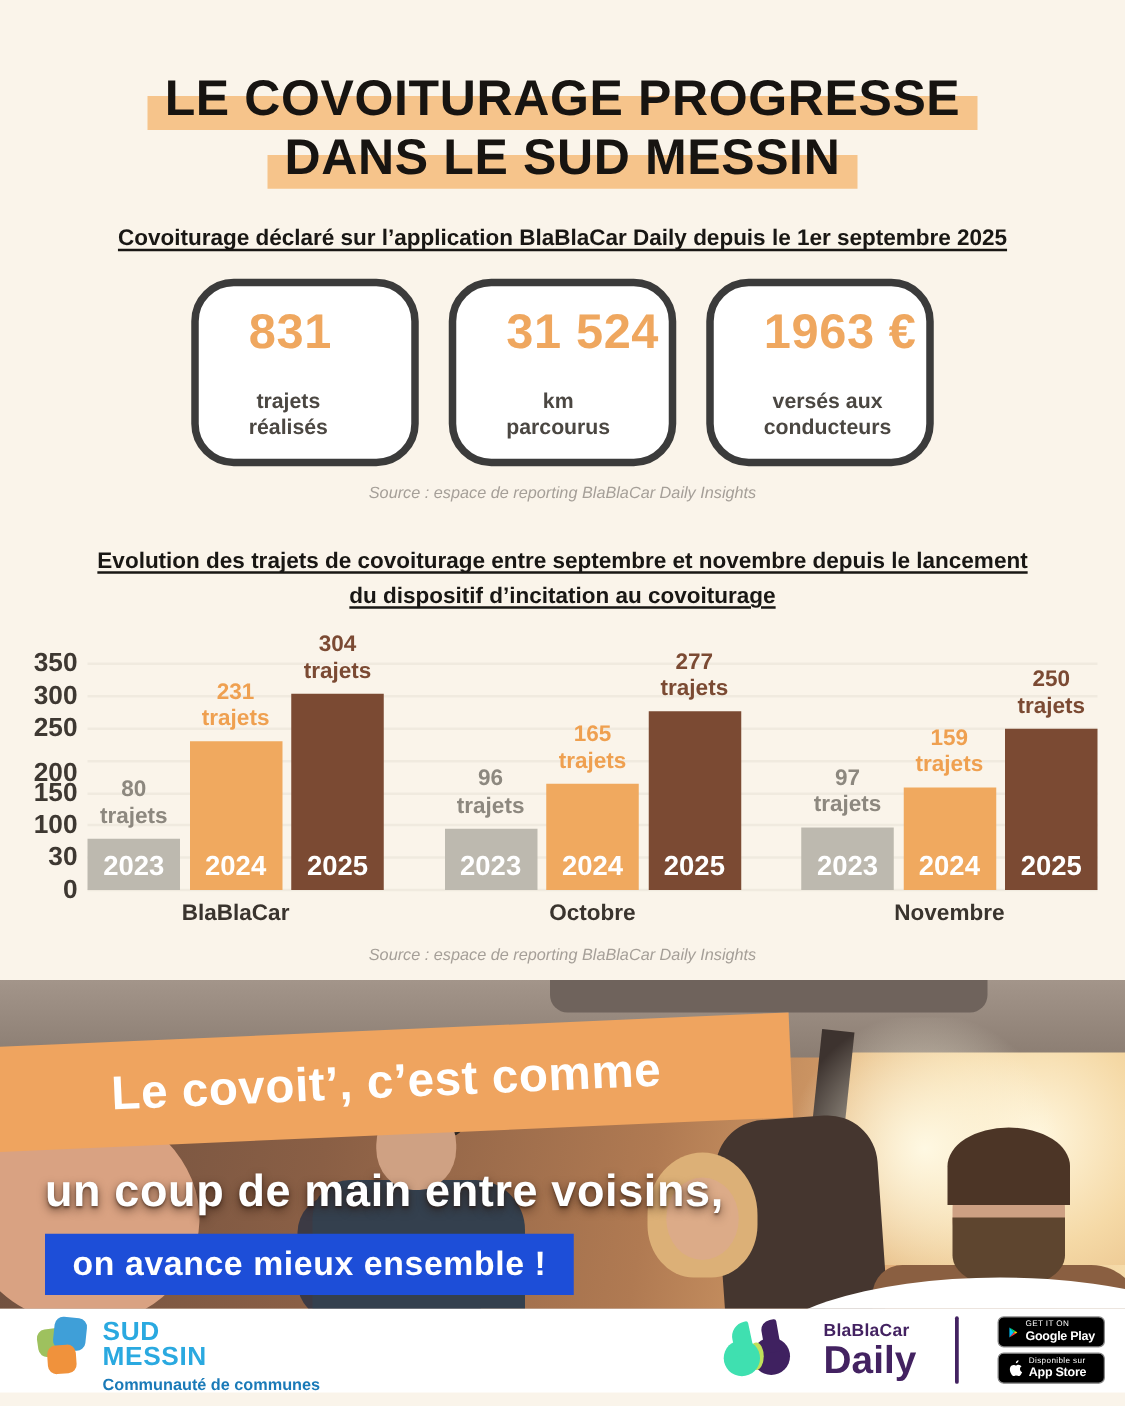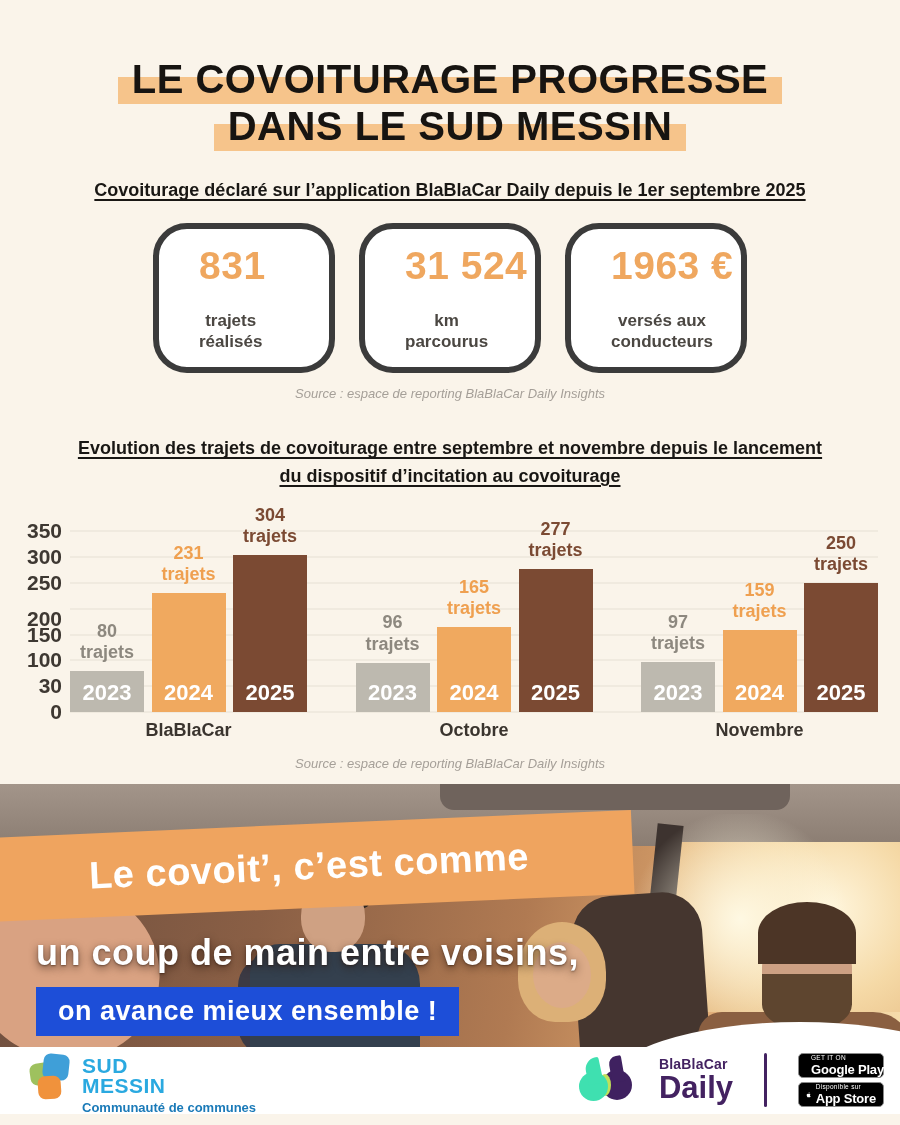--- a/index.html
+++ b/index.html
@@ -96,21 +96,21 @@
   .bb-tail-p { left:31px; top:0; width:13px; height:26px; background:#3f2160; border-radius:8px 2px 0 0; transform:rotate(-10deg); }
   .bb-text { display:flex; flex-direction:column; line-height:1; }
   .bb-brand { font-size:14px; font-weight:bold; color:#432261; letter-spacing:.2px; }
   .bb-product { font-size:31px; font-weight:900; color:#432261; margin-top:1px; }
   .bb-divider { width:3px; height:54px; background:#432261; border-radius:2px; margin:0 3px; }
   .badges { display:flex; flex-direction:column; gap:4px; }
   .badge { width:86px; height:25px; background:#000; border:1px solid #8a8a8a; border-radius:5px; color:#fff;
     display:flex; align-items:center; gap:5px; padding:0 7px; }
   .badge-text { display:flex; flex-direction:column; line-height:1; }
   .badge-top { font-size:6.5px; letter-spacing:.3px; }
-  .badge-bottom { font-size:13px; font-weight:bold; margin-top:1.5px; letter-spacing:-.2px; white-space:nowrap; }
+  .badge-bottom { font-size:10px; font-weight:bold; margin-top:1.5px; letter-spacing:-.2px; white-space:nowrap; }
 </style>
 </head>
 <body>
 
 <div class="page">
 
   <h1 class="main-title">
     <span class="hl">LE COVOITURAGE PROGRESSE</span><br>
     <span class="hl">DANS LE SUD MESSIN</span>
   </h1>

